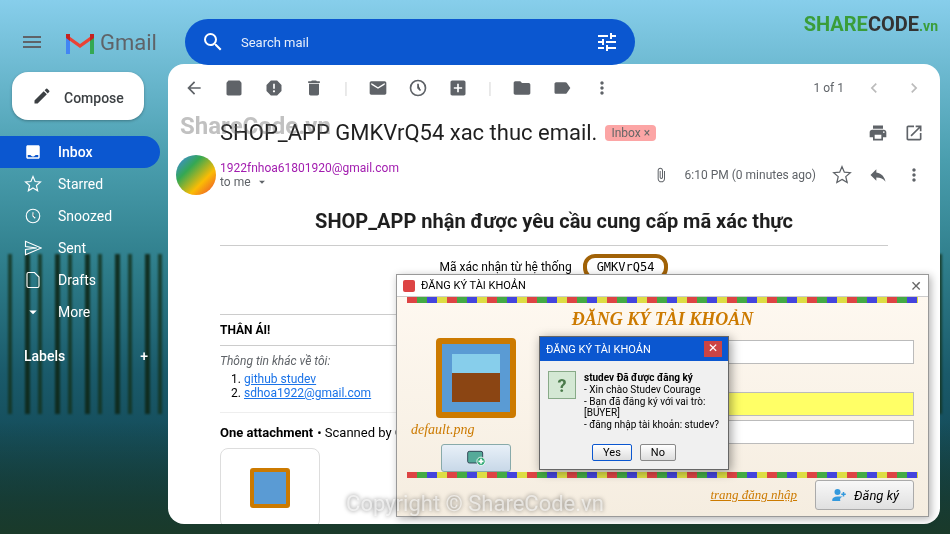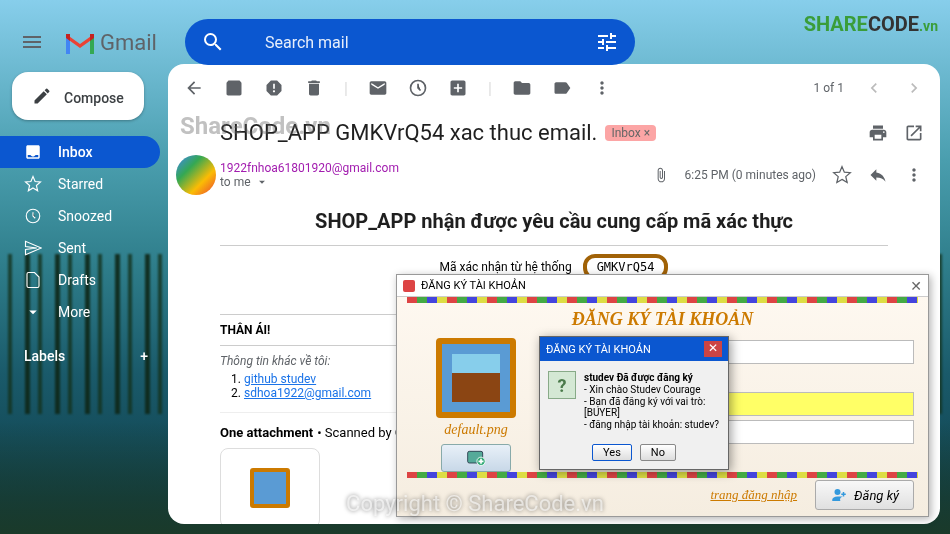--- a/index.html
+++ b/index.html
@@ -6,21 +6,21 @@
 body { width: 950px; height: 534px; overflow: hidden; position: relative; background: linear-gradient(to bottom, #87CEEB 0%, #4a9eae 30%, #2e7d8a 50%, #1a5a6a 70%, #0d3a45 100%); }
 .bg-trees { position: absolute; bottom: 0; left: 0; width: 100%; height: 280px; background: linear-gradient(to top, #1a3a2a 0%, transparent 40%); }
 .bg-trees::before { content: ''; position: absolute; bottom: 120px; left: 0; width: 100%; height: 160px; background: repeating-linear-gradient(90deg, transparent 0px, transparent 8px, rgba(20,50,30,0.8) 8px, rgba(20,50,30,0.8) 12px, transparent 12px, transparent 25px, rgba(15,40,25,0.9) 25px, rgba(15,40,25,0.9) 30px); filter: blur(1px); }
 
 
 .gmail-header { position: relative; z-index: 10; height: 84px; display: flex; align-items: center; padding: 8px; gap: 8px; }
 .menu-btn { width: 48px; height: 48px; border-radius: 50%; display: flex; align-items: center; justify-content: center; cursor: pointer; color: #5f6368; }
 .gmail-logo { display: flex; align-items: center; gap: 4px; color: #5f6368; font-size: 22px; margin-right: 20px; }
 .gmail-m { width: 32px; height: 24px; position: relative; }
 .search-bar { flex: 0 0 450px; height: 46px; background: #0b57d0; border-radius: 28px; display: flex; align-items: center; padding: 0 16px; gap: 16px; color: #fff; }
-.search-bar input { flex: 1; background: transparent; border: none; outline: none; color: #fff; font-size: 16px; margin-left: 24px; }
+.search-bar input { flex: 1; background: transparent; border: none; outline: none; color: #fff; font-size: 13px; }
 .search-bar input::placeholder { color: rgba(255,255,255,0.9); }
 .tune-icon { margin-left: auto; }
 .brand-logo { position: absolute; right: 12px; top: 12px; font-size: 20px; font-weight: bold; }
 
 
 .sidebar { position: absolute; left: 0; top: 64px; width: 160px; z-index: 5; color: #fff; }
 .compose-btn { margin: 8px 8px 16px 12px; padding: 14px 20px; background: #fff; color: #3c4043; border-radius: 16px; display: inline-flex; align-items: flex-end; gap: 12px; font-size: 14px; font-weight: 500; box-shadow: 0 1px 3px rgba(0,0,0,0.3); cursor: pointer; }
 .nav-item { display: flex; align-items: center; gap: 16px; padding: 4px 12px 4px 24px; height: 32px; border-radius: 0 16px 16px 0; font-size: 14px; cursor: pointer; color: #fff; }
 .nav-item.active { background: #0b57d0; font-weight: 500; }
 .labels-header { display: flex; align-items: center; justify-content: space-between; padding: 8px 12px 8px 24px; font-size: 14px; font-weight: 500; margin-top: 12px; }
@@ -53,21 +53,21 @@
 
 
 .app-window { position: absolute; left: 396px; top: 274px; width: 533px; height: 243px; background: #f0f0f0; border: 1px solid #999; z-index: 20; box-shadow: 2px 2px 8px rgba(0,0,0,0.3); }
 .app-titlebar { height: 22px; background: #fff; border-bottom: 1px solid #ccc; display: flex; align-items: center; padding: 0 6px; font-size: 11px; gap: 6px; }
 .app-titlebar .close-x { margin-left: auto; color: #666; cursor: pointer; font-size: 14px; }
 .app-content { position: relative; padding: 6px 14px; background: linear-gradient(to bottom, #fef8f0, #f5ede0); height: calc(100% - 22px); }
 .app-content::before, .app-content::after { content: ''; position: absolute; left: 10px; right: 10px; height: 6px; background: repeating-linear-gradient(90deg, #d44 0, #d44 10px, #4a4 10px, #4a4 20px, #44d 20px, #44d 30px, #dd4 30px, #dd4 40px); }
 .app-content::before { top: 0; }
 .app-content::after { bottom: 38px; }
 .app-title { text-align: center; color: #cc7a00; font-family: 'Times New Roman', serif; font-style: italic; font-weight: bold; font-size: 18px; margin: 6px 0 8px; }
-.app-left { width: 130px; text-align: center; }
+.app-left { width: 130px; }
 .painting { width: 80px; height: 80px; margin: 0 auto 4px; background: #5a9bd4; border-radius: 4px; border: 6px solid #cc7a00; position: relative; }
 .painting::after { content:''; position: absolute; inset: 10px; background: linear-gradient(#87ceeb 40%, #8b4513 40%); }
 .default-png { color: #cc7a00; font-style: italic; font-family: 'Times New Roman', serif; font-size: 14px; }
 .img-picker-btn { width: 70px; height: 28px; background: linear-gradient(#e8f0f8, #c8d8e8); border: 1px solid #8aa; border-radius: 3px; margin: 6px auto 0; display: flex; align-items: center; justify-content: center; cursor: pointer; }
 .app-right { flex: 1; }
 .app-field { width: 100%; height: 24px; background: #fff; border: 1px solid #bbb; padding: 2px 6px; font-family: 'Times New Roman', serif; font-style: italic; font-size: 13px; margin: 2px 0; }
 .app-field.yellow { background: #ffff66; }
 .app-radios { display: flex; gap: 24px; font-size: 12px; font-family: 'Times New Roman', serif; font-style: italic; padding: 2px 0; }
 .app-footer { position: absolute; bottom: 6px; left: 14px; right: 14px; display: flex; align-items: center; gap: 10px; }
 .login-link { color: #cc7a00; font-style: italic; font-family: 'Times New Roman', serif; text-decoration: underline; font-size: 13px; margin-left: auto; margin-right: 8px; cursor: pointer; }
@@ -272,21 +272,21 @@
           <span>to me</span> 
           <svg width="14" height="14" viewBox="0 0 24 24">
             <path fill="#5f6368" d="M7 10l5 5 5-5z"></path>
           </svg>
         </div>
     </div>
     <div class="meta-right">
       <svg width="16" height="16" viewBox="0 0 24 24">
           <path fill="#5f6368" d="M16.5 6v11.5c0 2.21-1.79 4-4 4s-4-1.79-4-4V5c0-1.38 1.12-2.5 2.5-2.5S13.5 3.62 13.5 5v10.5c0 .55-.45 1-1 1s-1-.45-1-1V6H10v9.5c0 1.38 1.12 2.5 2.5 2.5S15 16.88 15 15.5V5c0-2.21-1.79-4-4-4S7 2.79 7 5v12.5c0 3.04 2.46 5.5 5.5 5.5s5.5-2.46 5.5-5.5V6h-1.5z"></path>
         </svg>
-      <span>6:25 PM (0 minutes ago)</span>
+      <span>6:10 PM (0 minutes ago)</span>
       <span class="icon">
           <svg width="20" height="20" viewBox="0 0 24 24">
             <path fill="none" stroke="#5f6368" stroke-width="1.5" d="M12 17.27L18.18 21l-1.64-7.03L22 9.24l-7.19-.61L12 2 9.19 8.63 2 9.24l5.46 4.73L5.82 21z"></path>
           </svg>
         </span>
       <span class="icon">
           <svg width="20" height="20" viewBox="0 0 24 24">
             <path fill="#5f6368" d="M10 9V5l-7 7 7 7v-4.1c5 0 8.5 1.6 11 5.1-1-5-4-10-11-11z"></path>
           </svg>
         </span>

